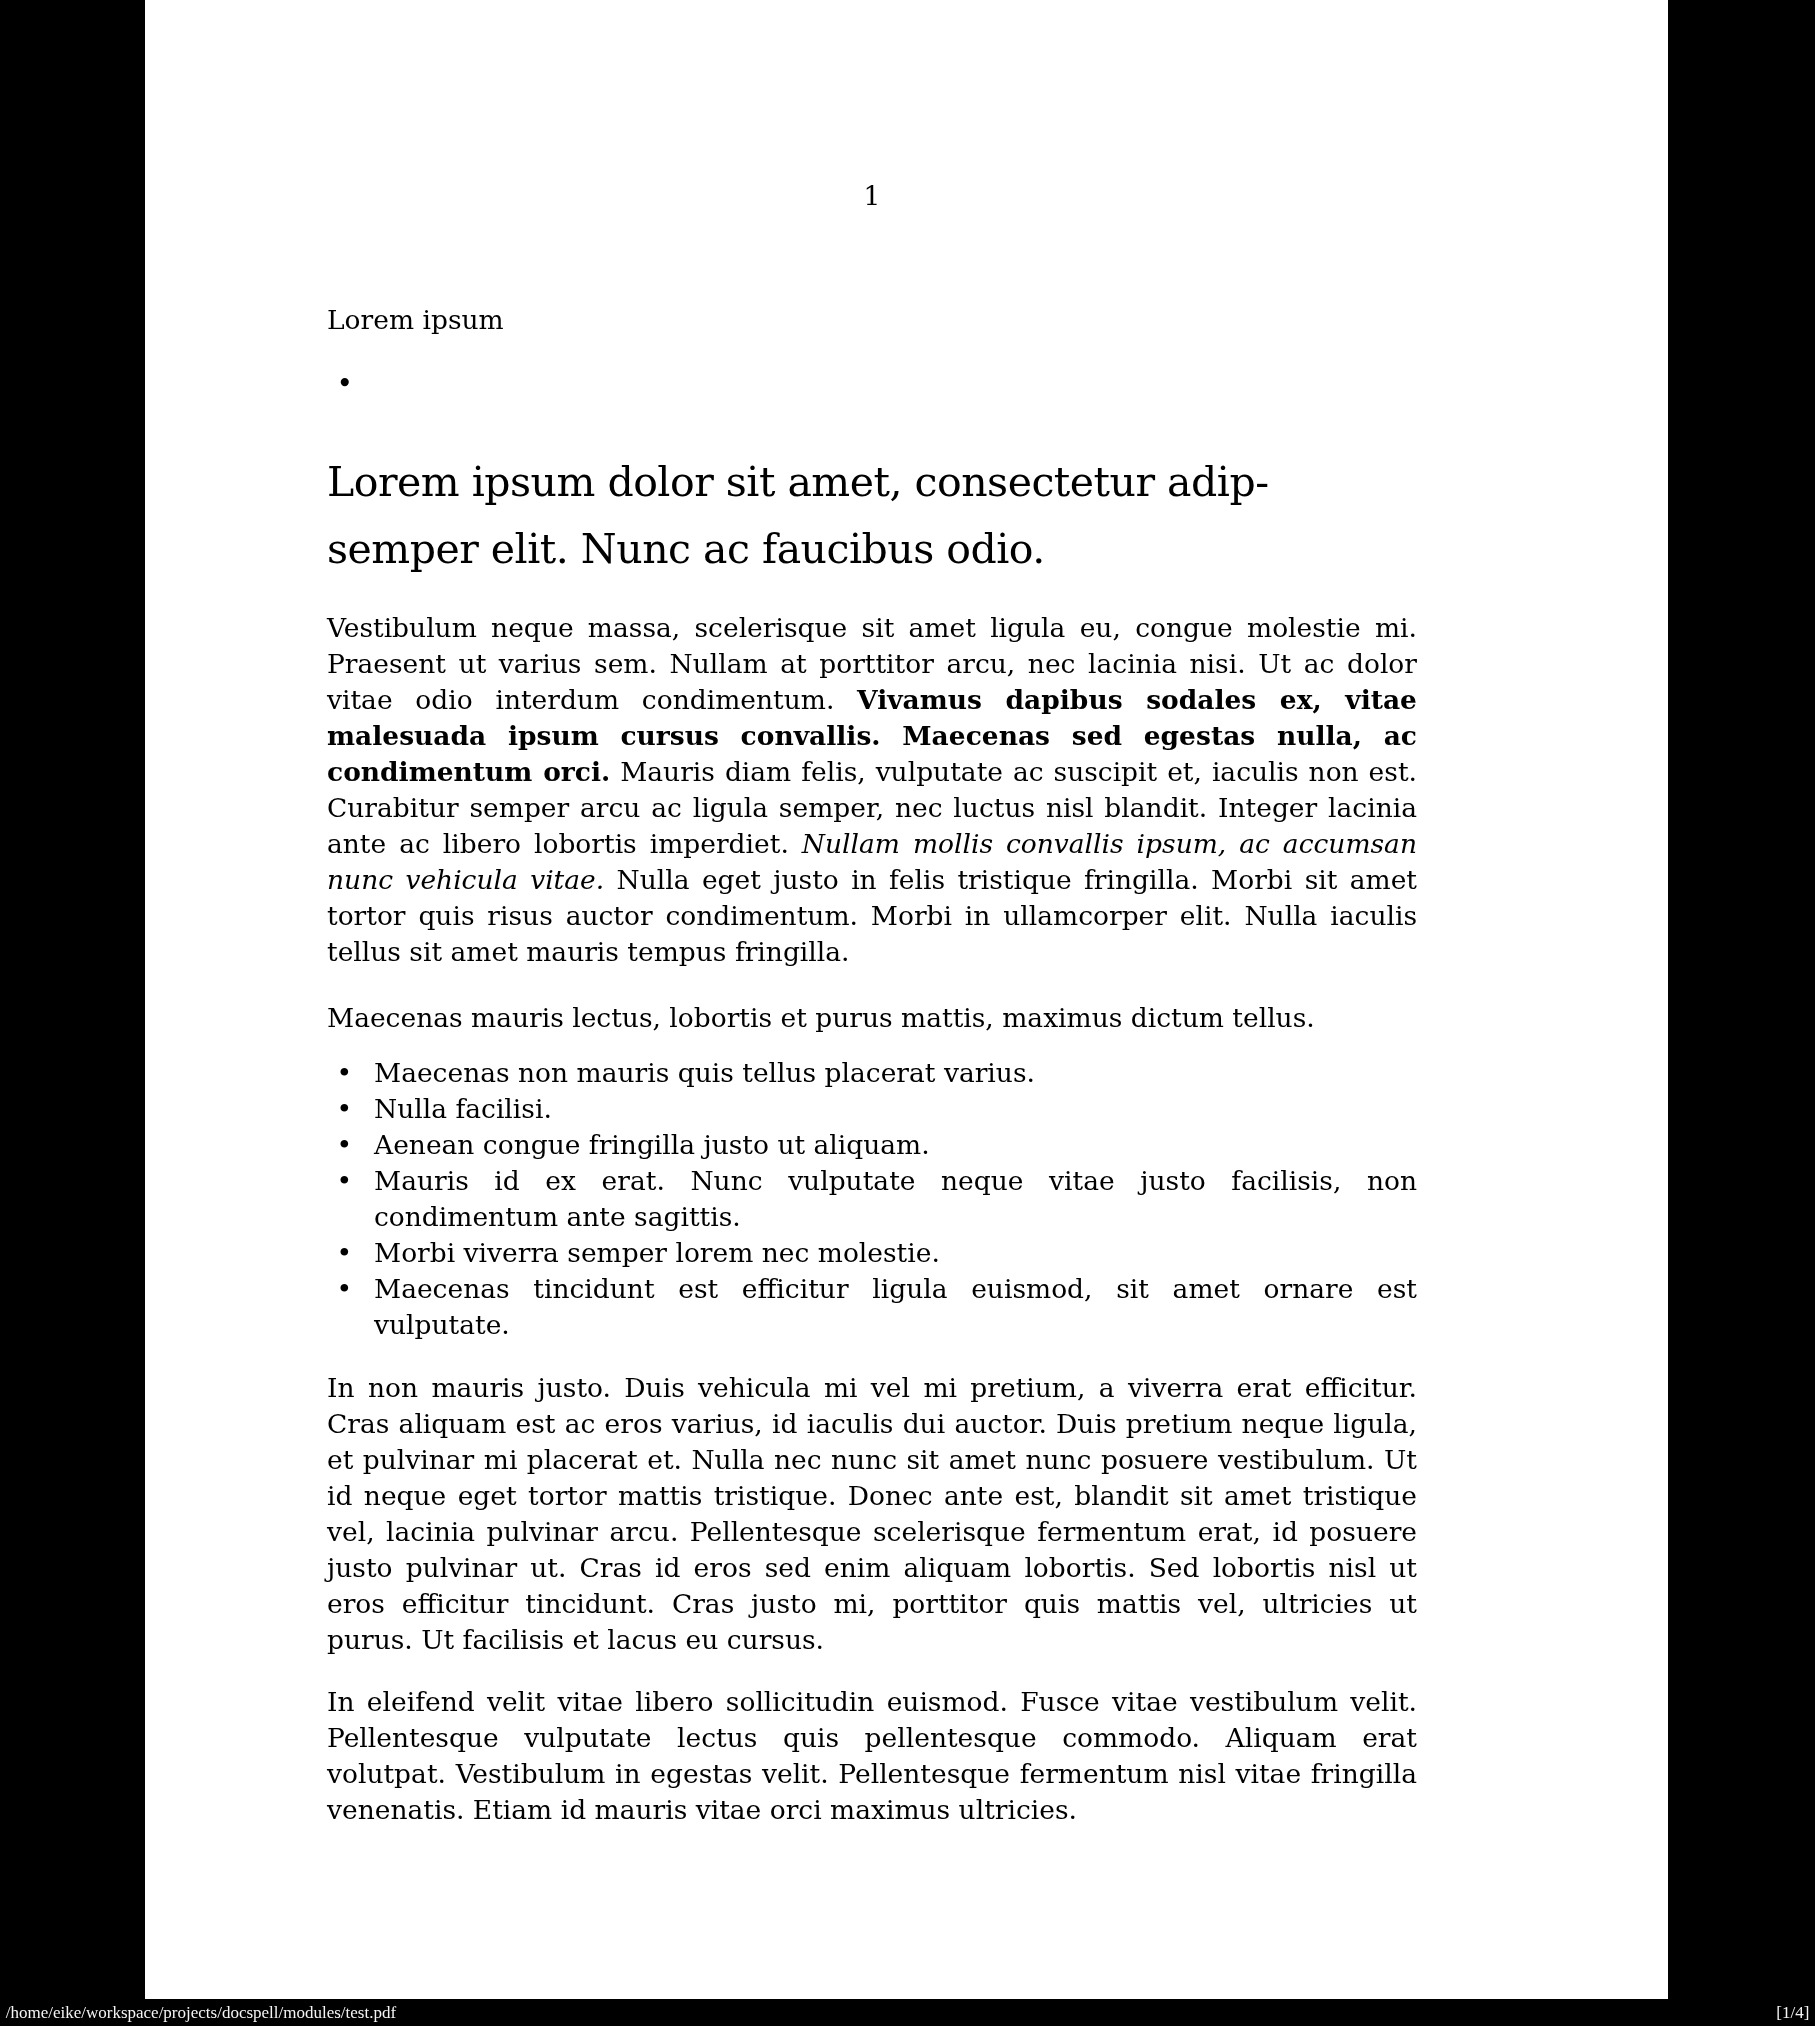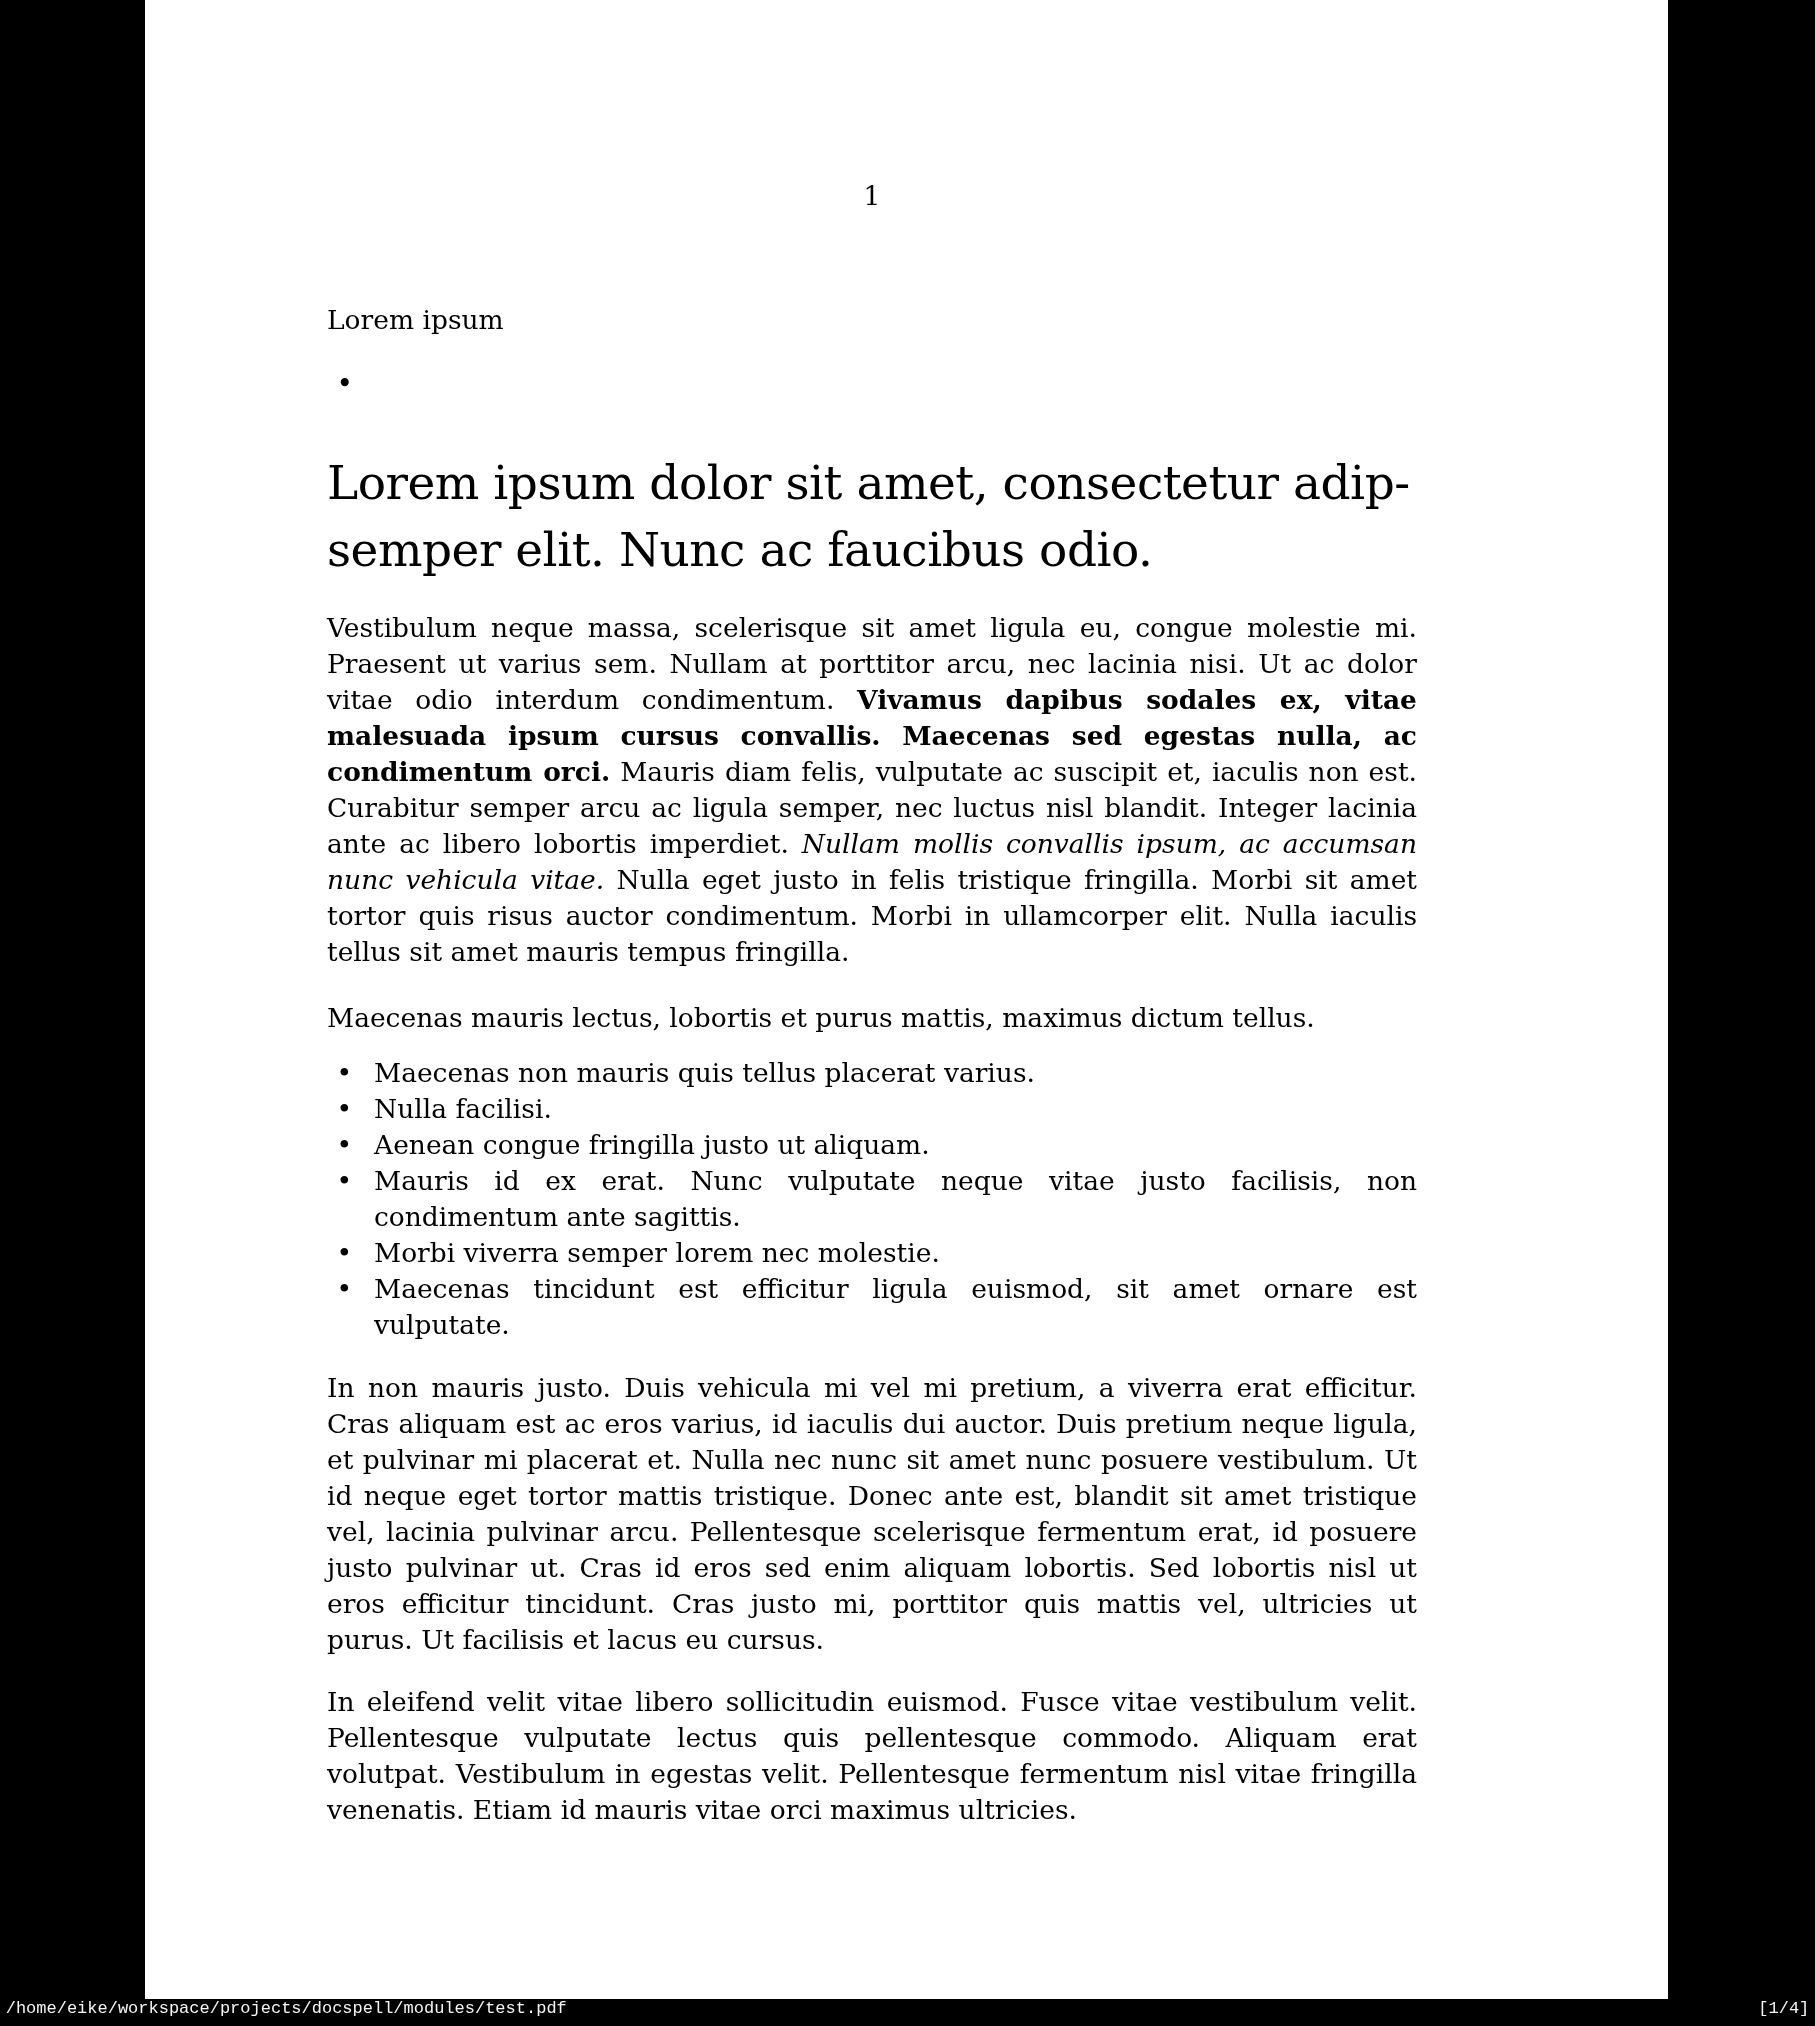--- a/index.html
+++ b/index.html
@@ -42,21 +42,21 @@
   }
   .lone-bullet {
     margin-top: 28px;
     padding-left: 9.5px;
   }
   .bullet-marker {
     font-size: 28px;
   }
   h1.heading {
     margin-top: 47px;
-    font-size: 47px;
+    font-size: 41px;
     line-height: 67px;
     font-weight: normal;
     letter-spacing: -0.5px;
     white-space: nowrap;
   }
   h1.heading span { display: block; }
   p.body-par {
     text-align: justify;
     margin-top: 26.5px;
   }
@@ -81,25 +81,25 @@
   p.par4 { margin-top: 26.5px; }
   
   .statusbar {
     position: absolute;
     left: 0;
     top: 1999px;
     width: 1815px;
     height: 27.4px;
     background: #000000;
     color: #f5f5f5;
-    font-family: Liberation Mono, monospace;
+    font-family: Liberation Serif, serif;
     font-size: 17px;
     display: flex;
     justify-content: space-between;
-    align-items: flex-start;
+    align-items: flex-end;
     padding: 0 5.7px 3.8px 5.7px;
     white-space: nowrap;
   }
 </style>
 </head>
 <body>
 
 <div class="stage">
 
   <div class="page">

